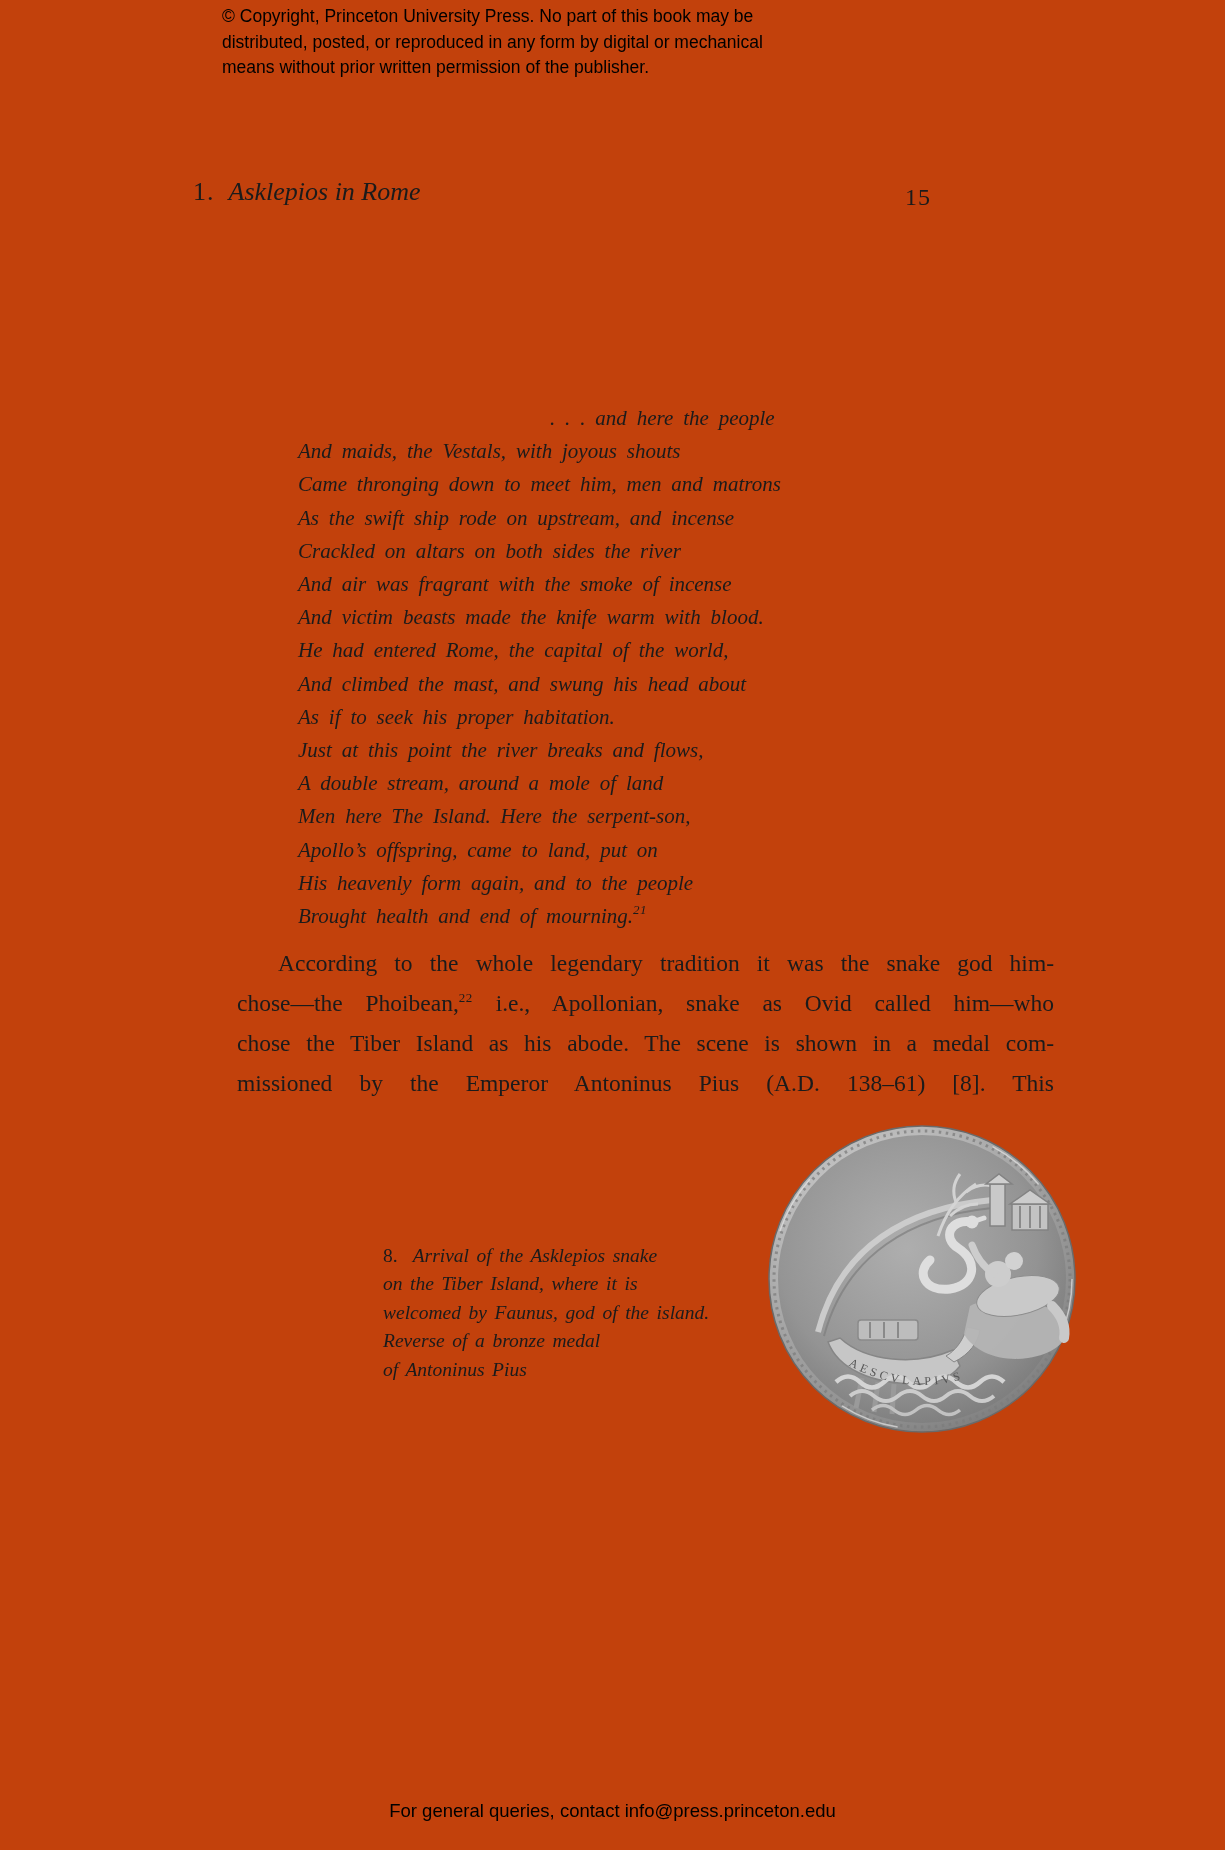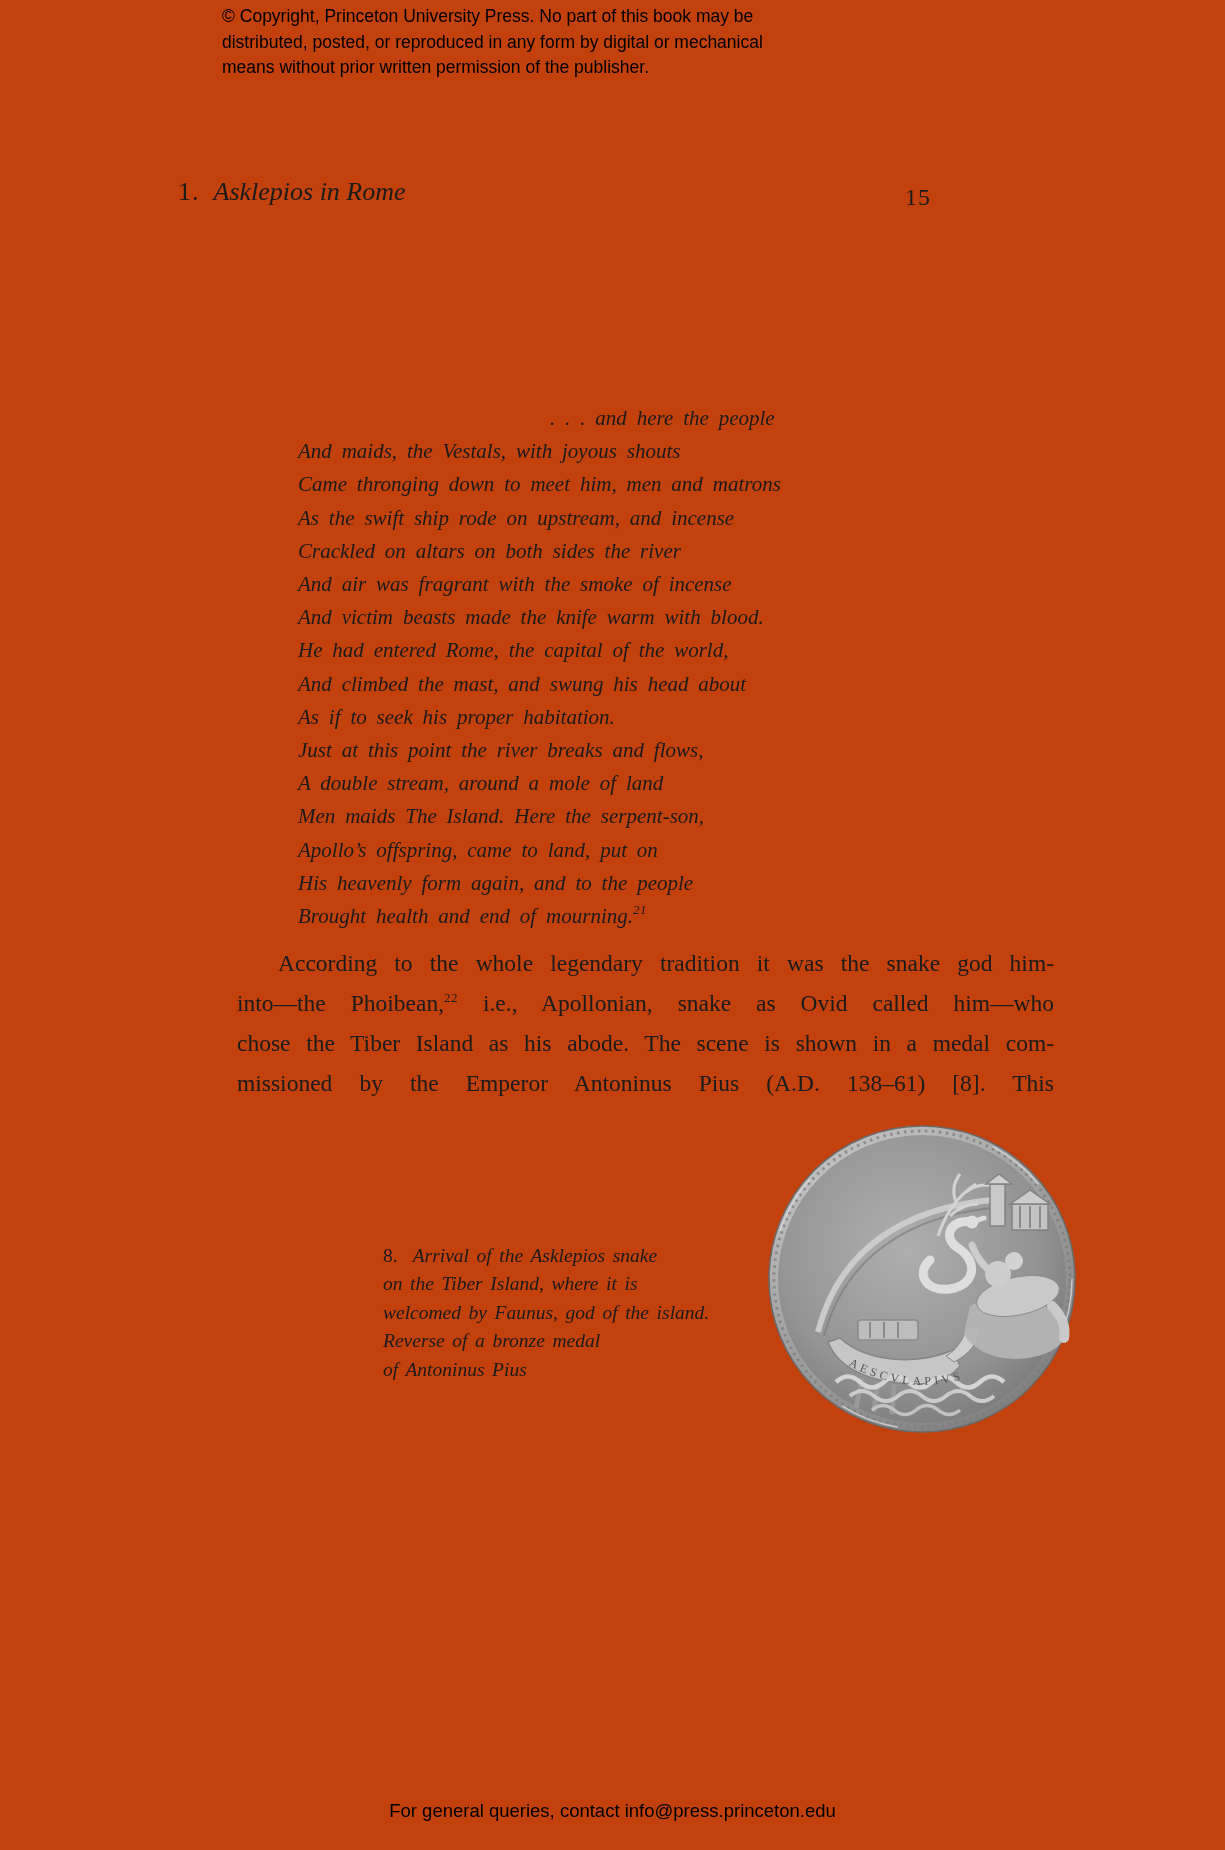--- a/index.html
+++ b/index.html
@@ -13,21 +13,21 @@
   }
 
   
   .copyright {
     position:absolute; left:222px; top:4px;
     font-family:"Liberation Sans","DejaVu Sans",sans-serif;
     font-size:17.5px; line-height:25.5px; color:#000;
   }
 
   
-  .running-head { position:absolute; left:178px; top:177px; font-size:26px; line-height:30px; }
+  .running-head { position:absolute; left:193px; top:177px; font-size:26px; line-height:30px; }
   .chapter-num { font-style:normal; letter-spacing:1px; font-variant:small-caps; }
   .chapter-title { font-style:italic; margin-left:14px; }
   .folio { position:absolute; left:905px; top:184px; font-size:24px; letter-spacing:1px; }
 
   
   .body-par { position:absolute; left:189px; width:817px; font-size:23.5px; line-height:40px; }
   .par1 { top:308px; }
   .par2 { top:943px;margin-left:48px; }
   .jline { text-align:justify; text-align-last:justify; }
   .lline { text-align:left; }
@@ -78,29 +78,29 @@
     <div class="poem-line">Came thronging down to meet him, men and matrons</div>
     <div class="poem-line">As the swift ship rode on upstream, and incense</div>
     <div class="poem-line">Crackled on altars on both sides the river</div>
     <div class="poem-line">And air was fragrant with the smoke of incense</div>
     <div class="poem-line">And victim beasts made the knife warm with blood.</div>
     <div class="poem-line">He had entered Rome, the capital of the world,</div>
     <div class="poem-line">And climbed the mast, and swung his head about</div>
     <div class="poem-line">As if to seek his proper habitation.</div>
     <div class="poem-line">Just at this point the river breaks and flows,</div>
     <div class="poem-line">A double stream, around a mole of land</div>
-    <div class="poem-line">Men maids The Island. Here the serpent-son,</div>
+    <div class="poem-line">Men here The Island. Here the serpent-son,</div>
     <div class="poem-line">Apollo’s offspring, came to land, put on</div>
     <div class="poem-line">His heavenly form again, and to the people</div>
     <div class="poem-line"><span>Brought health and end of mourning.</span><sup class="fn">21</sup></div>
   </div>
 
   <div class="body-par par2">
     <div class="jline indent">According to the whole legendary tradition it was the snake god him-</div>
-    <div class="jline"><span>into—the Phoibean,</span><sup class="fn">22</sup><span> i.e., Apollonian, snake as Ovid called him—who</span></div>
+    <div class="jline"><span>chose—the Phoibean,</span><sup class="fn">22</sup><span> i.e., Apollonian, snake as Ovid called him—who</span></div>
     <div class="jline">chose the Tiber Island as his abode. The scene is shown in a medal com-</div>
     <div class="jline">missioned by the Emperor Antoninus Pius (A.D. 138–61) [8]. This</div>
   </div>
 
   <div class="fig-caption">
     <div class="cap-line"><span class="fig-num">8.</span><span>Arrival of the Asklepios snake</span></div>
     <div class="cap-line">on the Tiber Island, where it is</div>
     <div class="cap-line">welcomed by Faunus, god of the island.</div>
     <div class="cap-line">Reverse of a bronze medal</div>
     <div class="cap-line">of Antoninus Pius</div>

